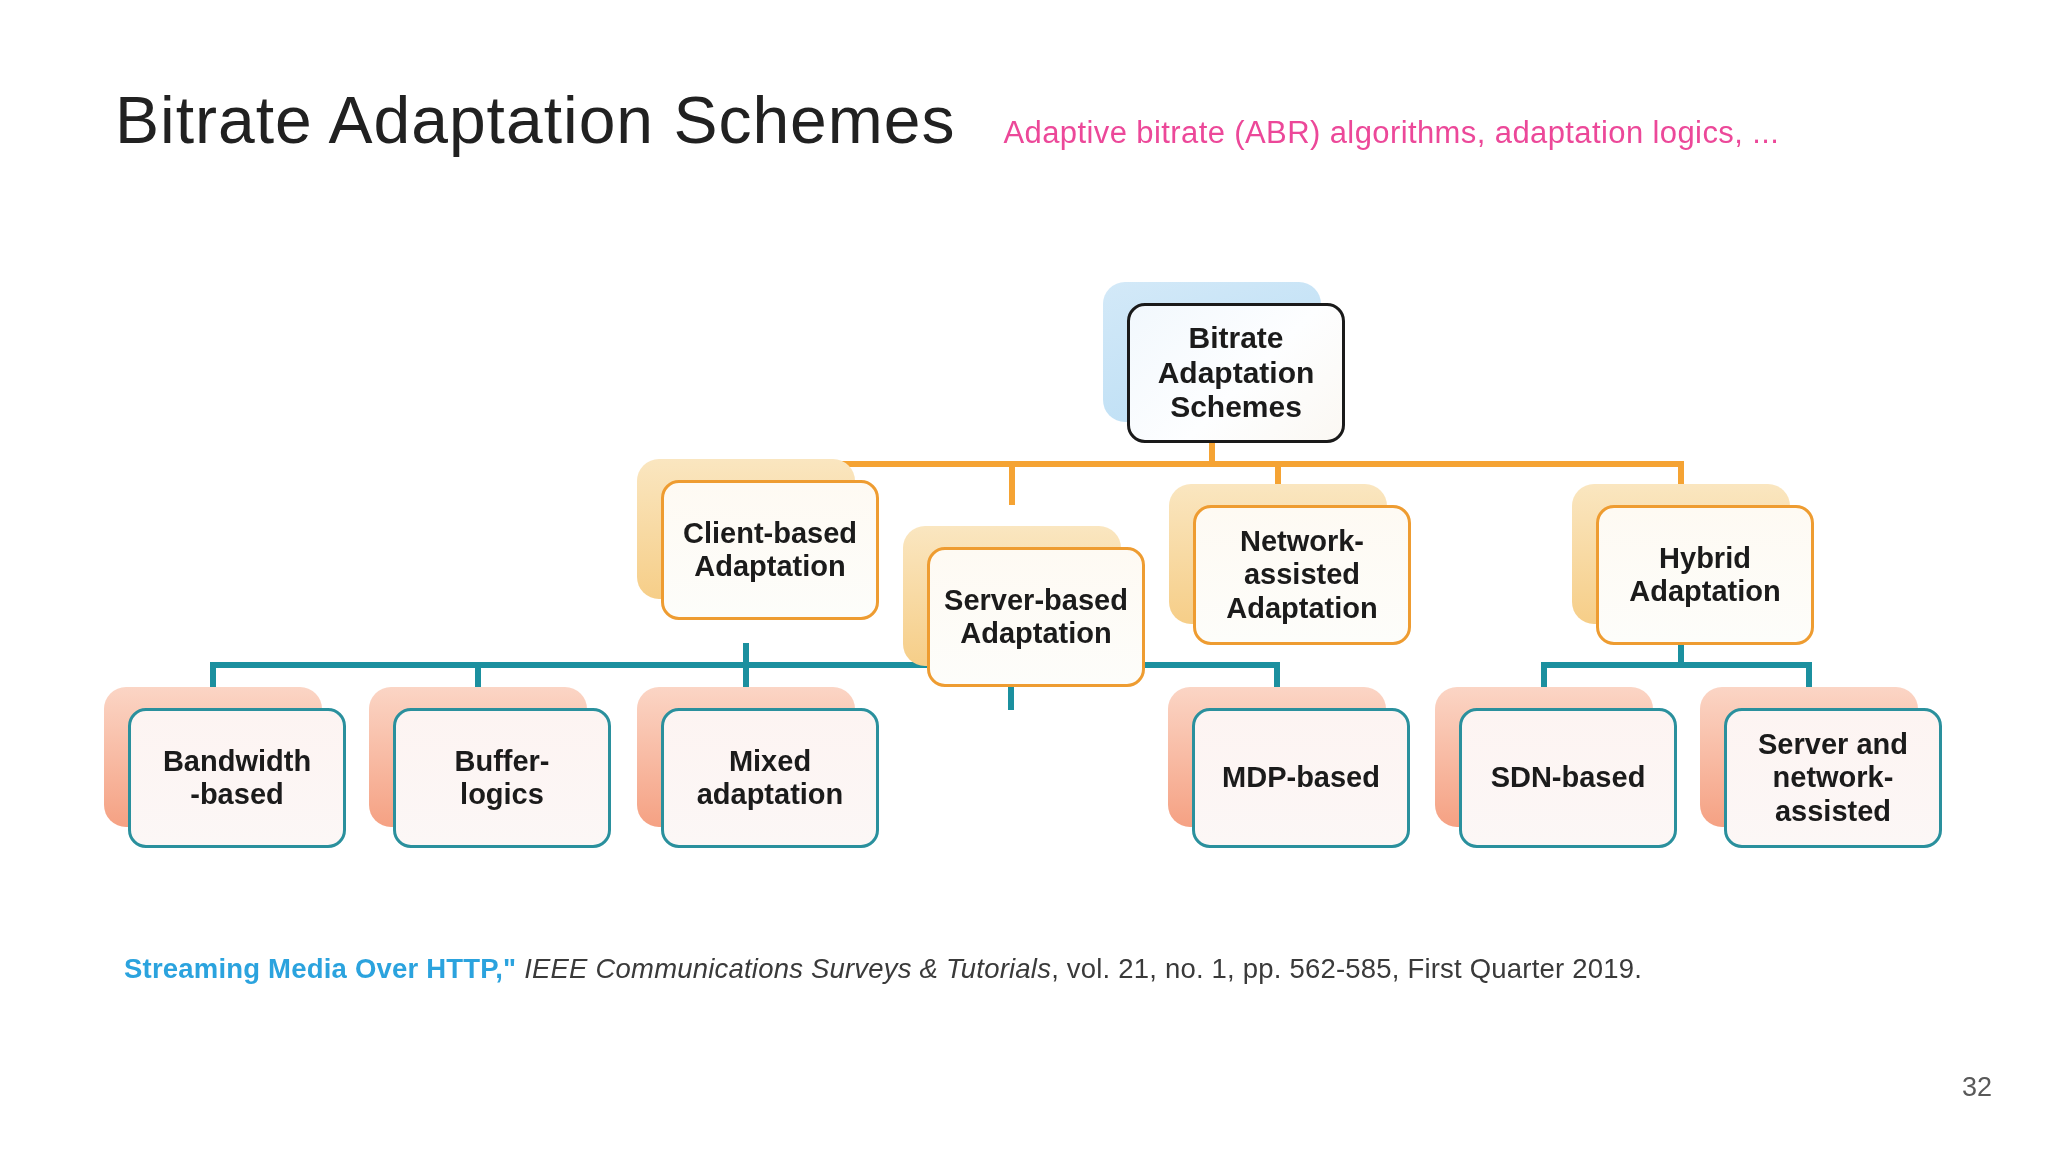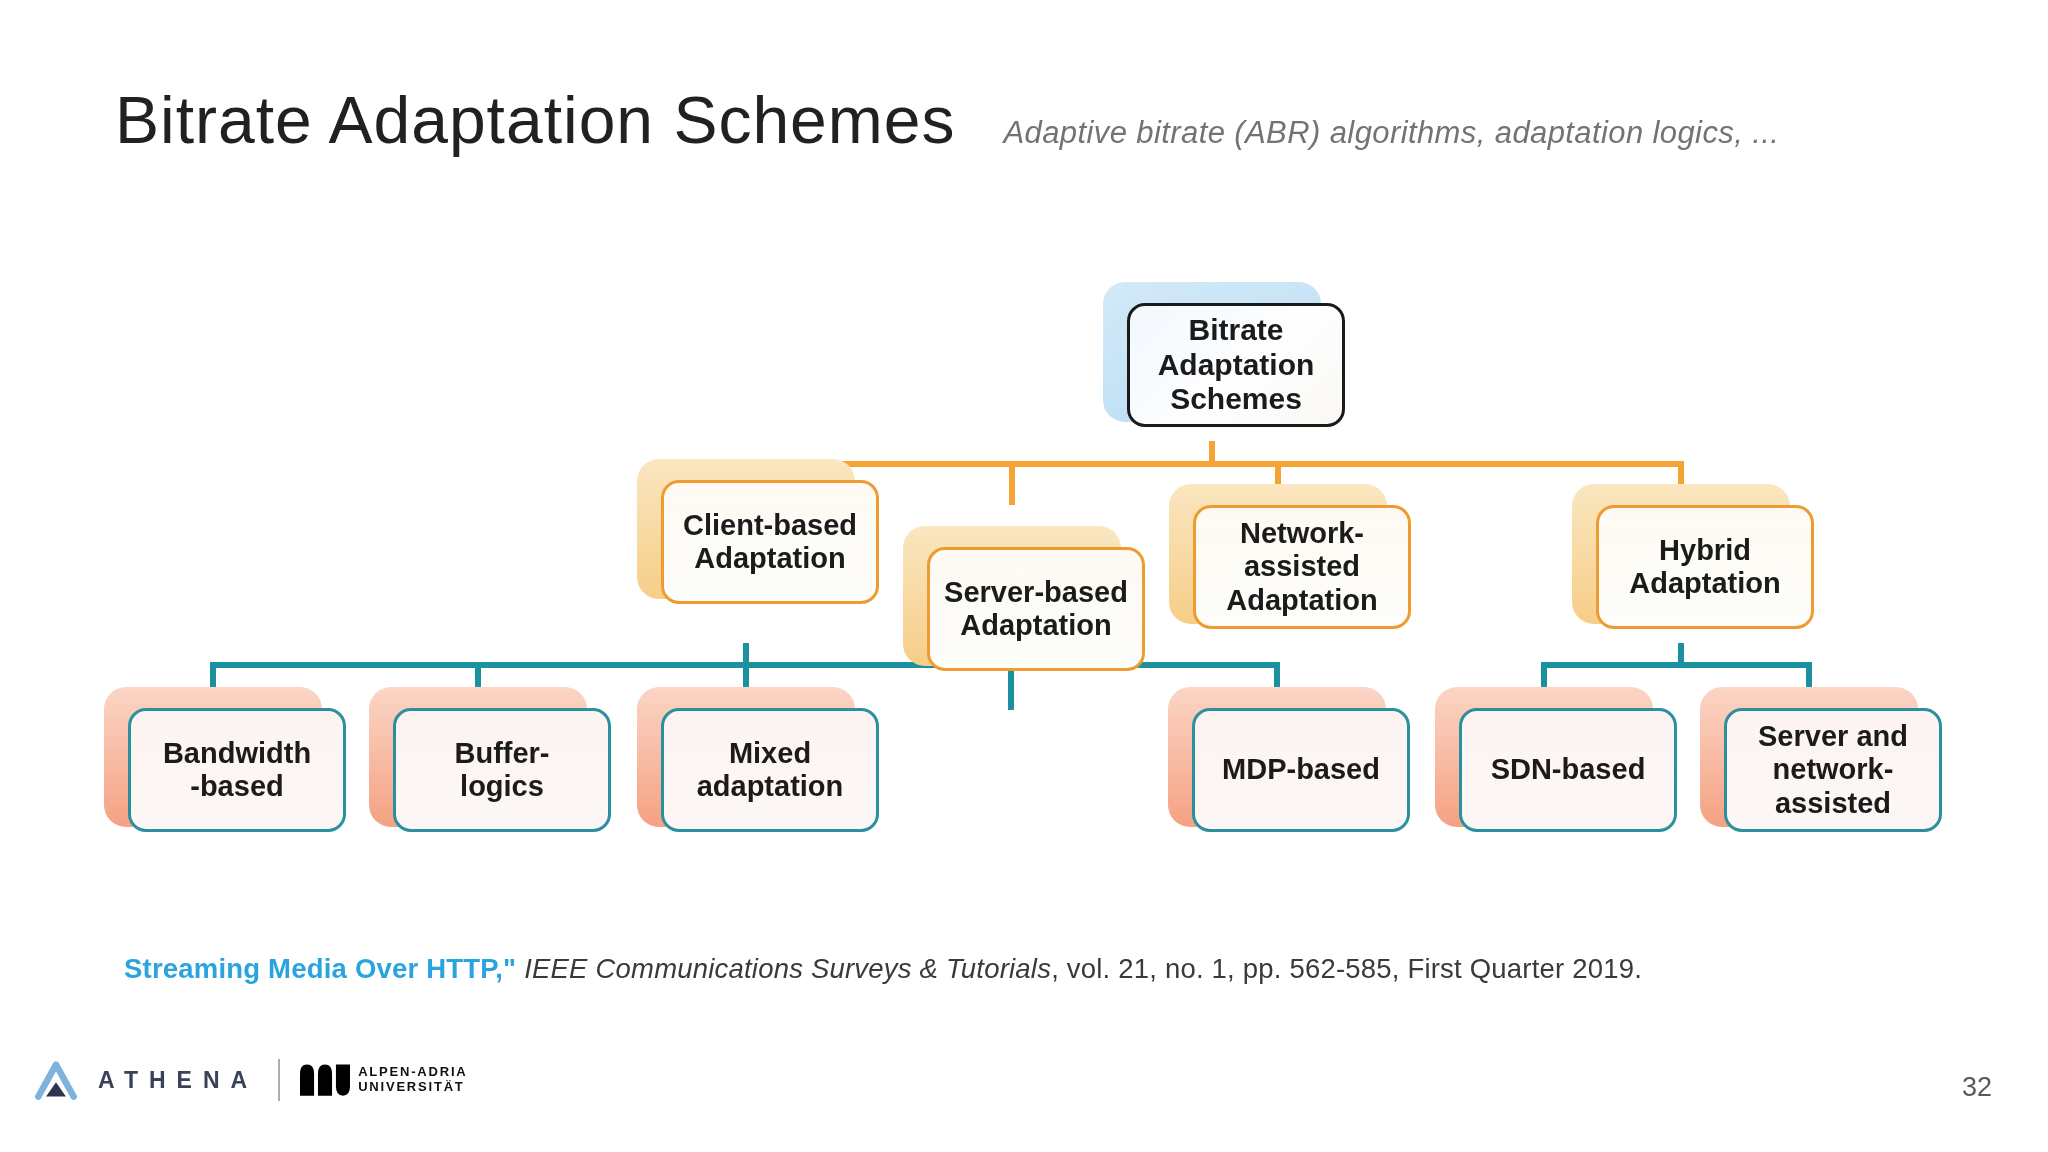--- a/index.html
+++ b/index.html
@@ -17,31 +17,31 @@
     position: absolute; left: 115px; top: 82px;
     display: flex; align-items: baseline; gap: 48px;
     white-space: nowrap;
   }
   .page-title {
     margin: 0;
     font-size: 66px; font-weight: 300; letter-spacing: 1px;
     color: #212121;
   }
   .page-subtitle {
-    font-size: 31px; font-style: italic;
-    color: #737373; letter-spacing: 0.4px;
+    font-size: 31px; 
+    color: #ec4899; letter-spacing: 0.4px;
   }
 
   
   .diagram { position: absolute; inset: 0; }
   .conn { position: absolute; z-index: 1; }
   .conn.orange { background: #f5a333; }
   .conn.teal   { background: #1b909f; }
 
-  .node { position: absolute; width: 218px; height: 124px; z-index: 2; }
+  .node { position: absolute; width: 218px; height: 140px; z-index: 2; }
   .node-shadow {
     position: absolute; left: -24px; top: -21px;
     width: 218px; height: 140px; border-radius: 22px;
   }
   .node-box {
     position: absolute; inset: 0;
     border-radius: 18px;
     display: flex; align-items: center; justify-content: center;
     text-align: center;
     font-weight: bold; font-size: 29px; line-height: 1.15;
@@ -207,39 +207,16 @@
 network-
 assisted</span>
         </div>
     </div>
   </div>
 
   <div class="citation">
     <div class="cite-line"><span class="cite-strong">Streaming Media Over HTTP,"</span><span class="cite-italic"> IEEE Communications Surveys &amp; Tutorials</span><span>, vol. 21, no. 1, pp. 562-585, First Quarter 2019.</span></div>
   </div>
 
-  <div class="brandbar">
-    <span style="display:flex;">
-      <svg width="44" height="40" viewBox="0 0 40 36">
-        <path d="M4 33 L20 4 L36 33" fill="none" stroke="#7fb2dc" stroke-width="6" stroke-linejoin="round" stroke-linecap="round"></path>
-        <path d="M20 20 L29 33 L11 33 Z" fill="#2e3450"></path>
-      </svg>
-    </span>
-    <span class="athena-wordmark">ATHENA</span>
-    <span class="brand-divider"></span>
-    <span class="uni-logo">
-      <span style="display:flex;">
-        <svg width="50" height="34" viewBox="0 0 64 40">
-          <path d="M0 40 V12 Q0 0 9 0 Q18 0 18 12 V40 Z" fill="#000000"></path>
-          <path d="M23 40 V12 Q23 0 32 0 Q41 0 41 12 V40 Z" fill="#000000"></path>
-          <path d="M46 0 V28 Q46 40 55 40 Q64 40 64 28 V0 Z" fill="#000000"></path>
-        </svg>
-      </span>
-      <span class="uni-text">
-        <div>ALPEN-ADRIA</div>
-        <div>UNIVERSITÄT</div>
-      </span>
-    </span>
-  </div>
 
   <div class="page-number">32</div>
 
 </div>
 
 </body></html>

